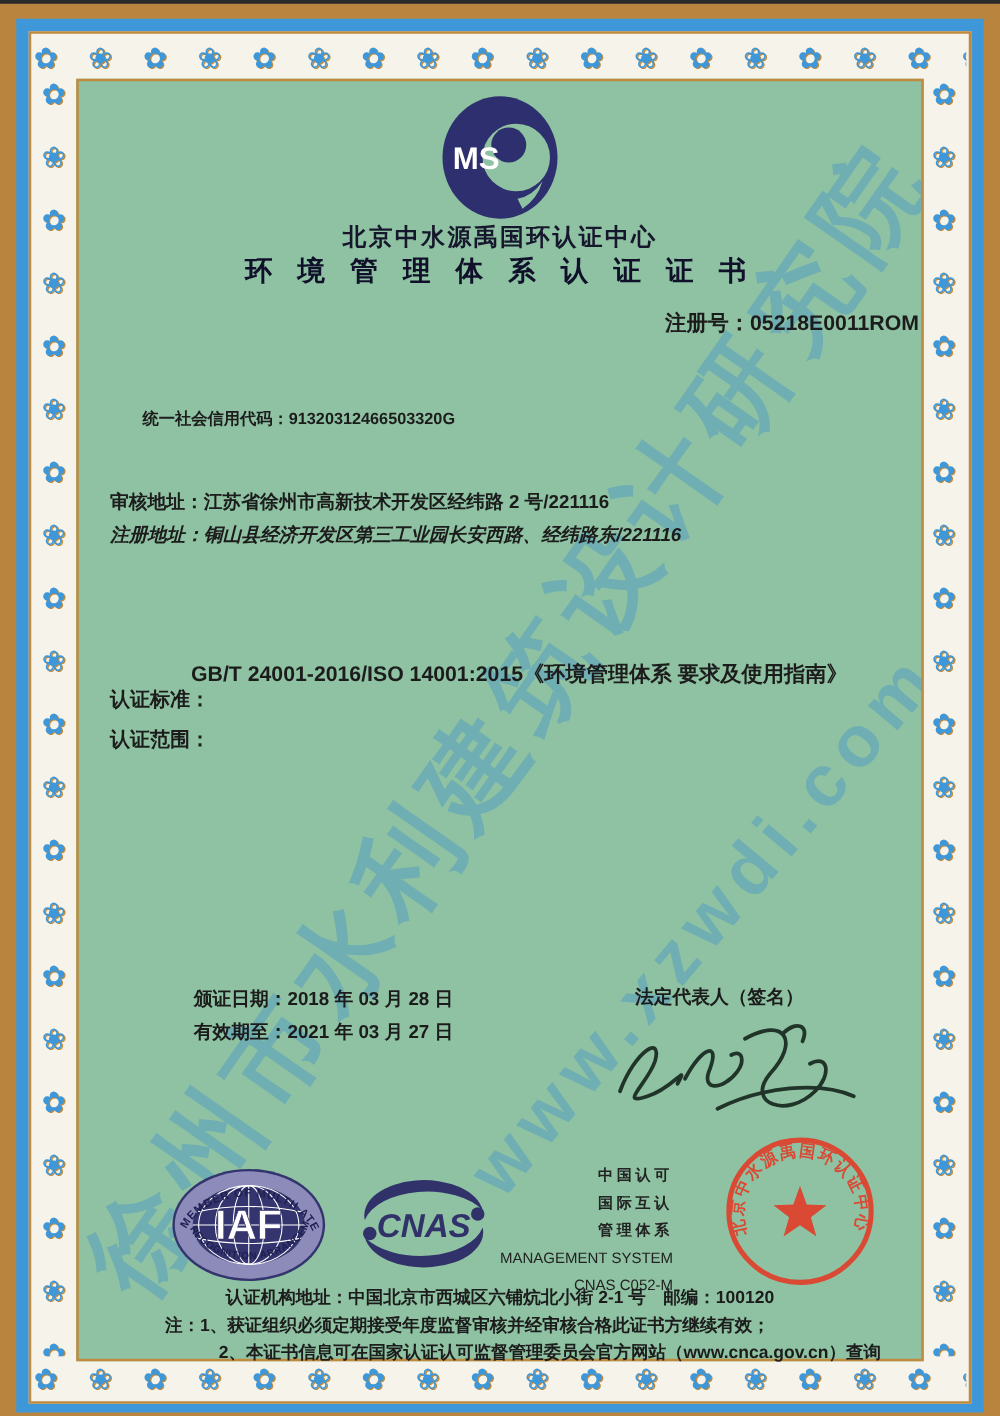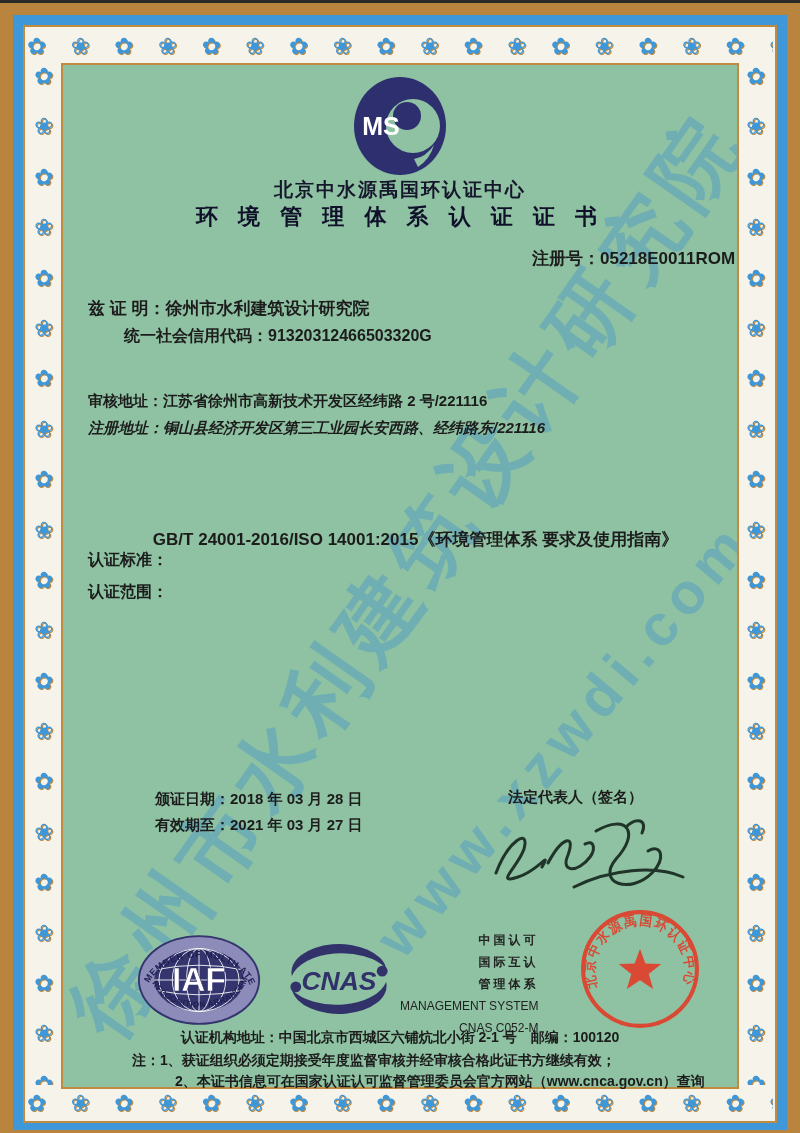--- a/index.html
+++ b/index.html
@@ -19,21 +19,21 @@
   .wm1{left:-265px;top:455px;width:1220px;font-size:82px;letter-spacing:10px;transform:rotate(-55deg);}
   .wm2{left:-90px;top:640px;width:1180px;font-size:58px;letter-spacing:8px;transform:rotate(-50deg);}
   .content{position:absolute;inset:0;z-index:2;color:#1c1c1c;}
   .line{position:absolute;white-space:nowrap;}
   .ctr{left:0;right:0;text-align:center;}
   .b{font-weight:bold;}
   .issuer{top:174px;font-size:19px;letter-spacing:2px;color:#16162c;}
   .certtitle{top:199px;font-size:22px;letter-spacing:7px;color:#10102a;}
   .regno{left:532px;top:244px;font-size:17px;}
   .certify{left:88px;top:294px;font-size:17px;}
-  .credit{left:114px;top:323px;font-size:16px;margin-left:10px;}
+  .credit{left:114px;top:323px;font-size:13px;}
   .addr1{left:88px;top:389px;font-size:15px;}
   .addr2{left:88px;top:416px;font-size:15px;font-style:italic;}
   .stdlabel{left:88px;top:500px;font-size:16px;margin-top:47px;}
   .stdval{top:525px;font-size:17px;padding-left:31px;}
   .scopelabel{left:88px;top:579px;font-size:16px;}
   .scopeval{top:617px;font-size:15px;}
   .date1{left:155px;top:787px;font-size:15px;}
   .date2{left:155px;top:813px;font-size:15px;}
   .legalrep{left:508px;top:785px;font-size:15px;text-align:center;}
   .sig{position:absolute;left:478px;top:808px;}
@@ -72,23 +72,20 @@
       <text x="29" y="60" text-anchor="middle" font-size="25" font-weight="bold" fill="#ffffff">MS</text>
     </svg>
 
     <div class="line ctr b issuer">北京中水源禹国环认证中心</div>
     <div class="line ctr b certtitle">环 境 管 理 体 系 认 证 证 书</div>
 
     <div class="line b regno">
       <span>注册号：</span><span>05218E0011ROM</span>
     </div>
 
-    <div class="line b certify">
-      <span>兹 证 明：</span><span>徐州市水利建筑设计研究院</span>
-    </div>
     <div class="line b credit">
       <span>统一社会信用代码：</span><span>91320312466503320G</span>
     </div>
 
     <div class="line b addr1">
       <span>审核地址：</span><span>江苏省徐州市高新技术开发区经纬路 2 号/221116</span>
     </div>
     <div class="line b addr2">
       <span>注册地址：</span><span>铜山县经济开发区第三工业园长安西路、经纬路东/221116</span>
     </div>

